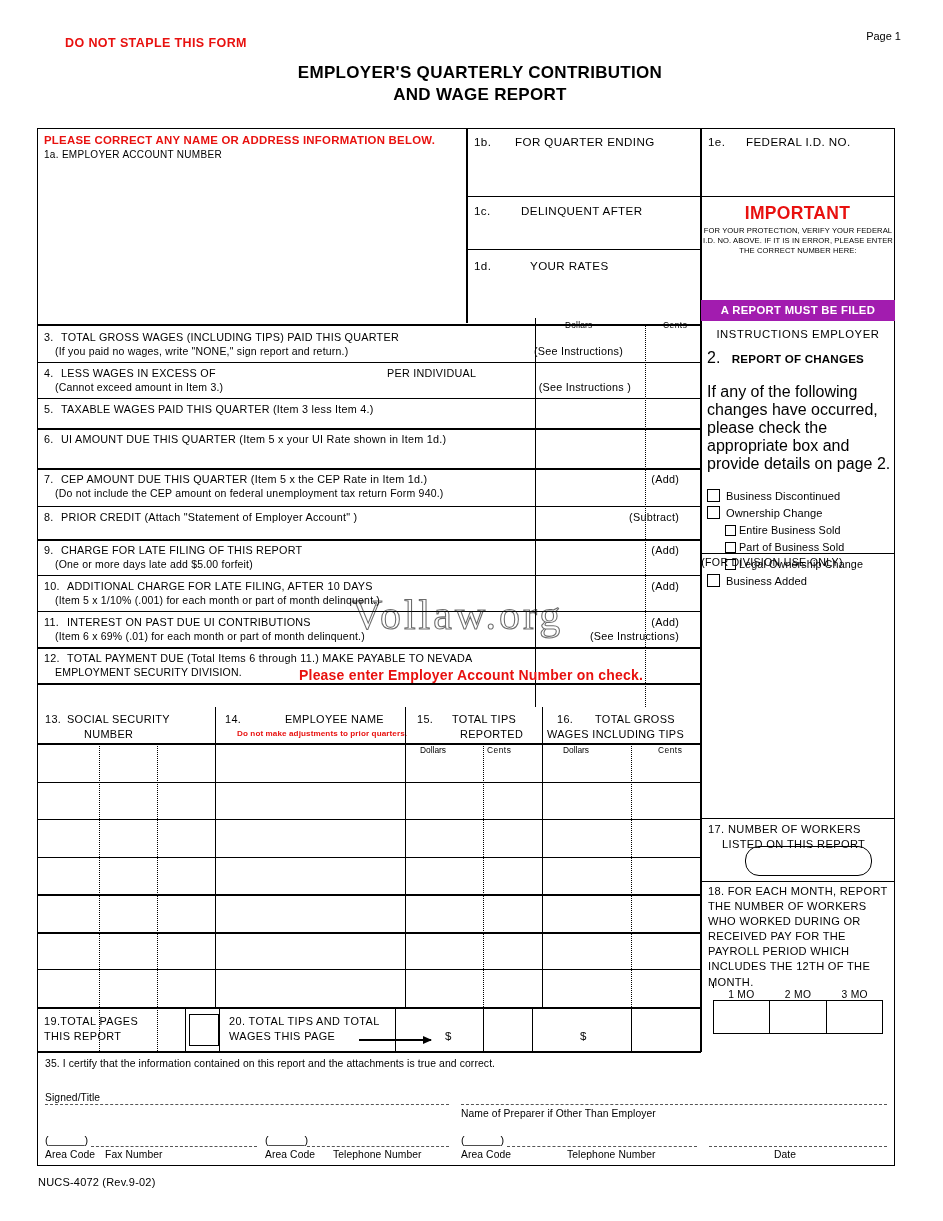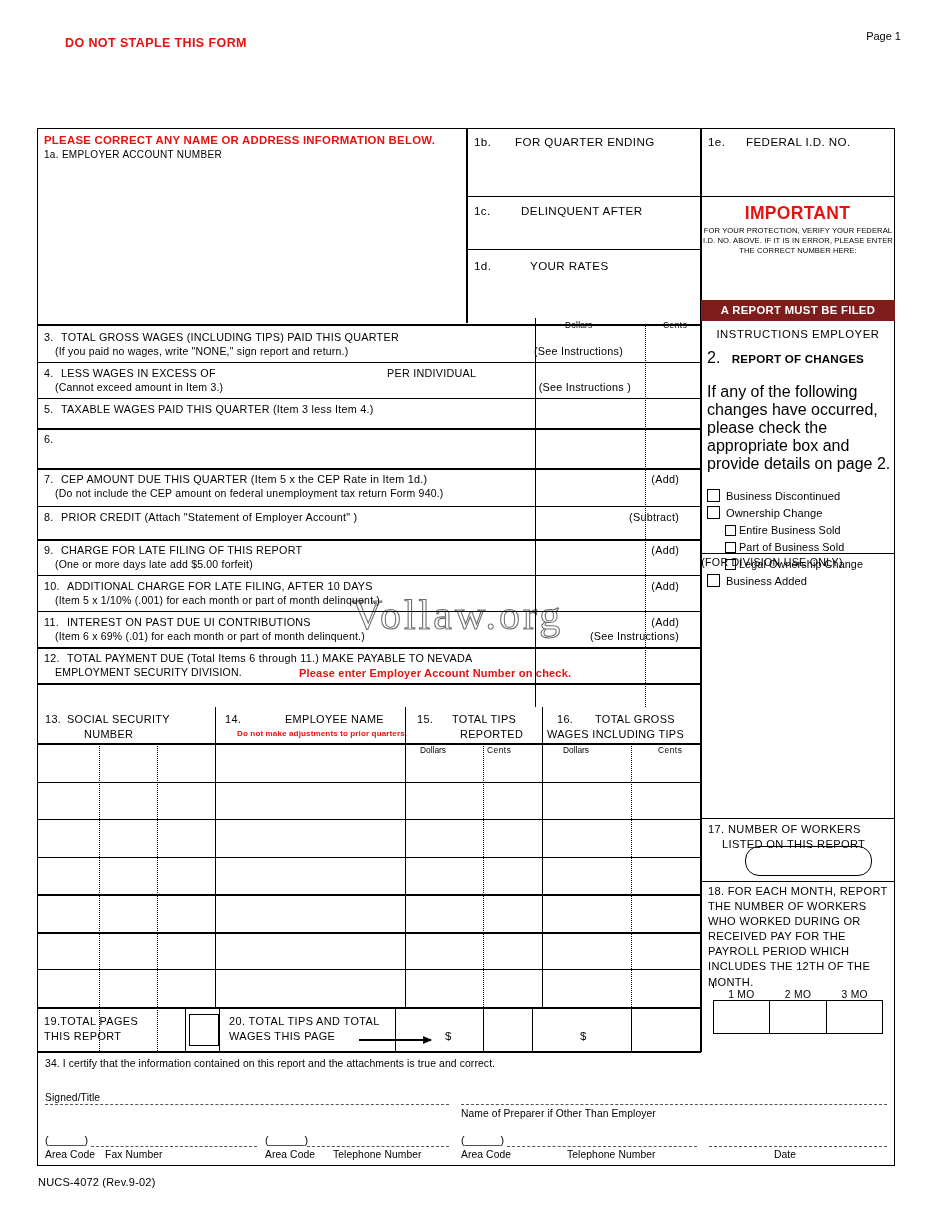--- a/index.html
+++ b/index.html
@@ -40,21 +40,21 @@
   #lbl-1c-n{left:474px;top:204px;}
   #lbl-1c{left:521px;top:204px;}
   #lbl-1d-n{left:474px;top:259px;}
   #lbl-1d{left:530px;top:259px;}
   #lbl-1e-n{left:708px;top:135px;}
   #lbl-1e{left:746px;top:135px;}
 
   #important{left:700px;top:203px;width:195px;text-align:center;font-size:17.5px;font-weight:bold;letter-spacing:.3px;}
   #important-sub{left:703px;top:226px;width:190px;text-align:center;font-size:7.6px;line-height:10px;letter-spacing:.1px;}
 
-  #must-be-filed{left:701px;top:300px;width:194px;height:21px;background:#7f1d1d;color:#fff;
+  #must-be-filed{left:701px;top:300px;width:194px;height:21px;background:#a21caf;color:#fff;
      font-size:11.3px;font-weight:bold;text-align:center;line-height:21px;letter-spacing:.3px;}
   #instr-enclosed{left:701px;top:323px;width:194px;height:22px;text-align:center;font-size:11.3px;line-height:22px;letter-spacing:.6px;}
 
   
   .lrow{position:absolute;left:37px;width:664px;box-sizing:border-box;}
   .lrow .t{position:absolute;left:7px;font-size:10.8px;letter-spacing:.25px;white-space:nowrap;}
   .lrow .t2{position:absolute;left:18px;font-size:10.5px;letter-spacing:.2px;white-space:nowrap;}
   .rule{position:absolute;left:37px;width:664px;background:#000;height:1.2px;}
   .rule.thick{height:2.2px;}
 
@@ -122,20 +122,24 @@
 </style>
 </head>
 <body>
 
 <div class="page">
 
   <div class="abs" id="page-num">Page 1</div>
   <div class="abs red" id="no-staple">DO NOT STAPLE THIS FORM</div>
 
 
+  <div class="abs" id="form-title">
+    <div>EMPLOYER'S QUARTERLY CONTRIBUTION</div>
+    <div>AND WAGE REPORT</div>
+  </div>
 
   <div class="abs" id="outer"></div>
 
   <div class="abs vline" id="v-1"></div>
   <div class="abs vline" id="v-2"></div>
   <div class="abs vline" id="h-1b"></div>
   <div class="abs vline" id="h-1c"></div>
   <div class="abs vline" id="h-1e"></div>
 
   <div class="abs red b" id="hdr-correct">PLEASE CORRECT ANY NAME OR ADDRESS INFORMATION BELOW.</div>
@@ -190,20 +194,21 @@
       </div>
       <div class="rule" style="top: 398px;"></div>
       <div class="lrow" style="top: 398px; height: 30px;">
         <span class="t" style="top: 5px;">5.</span>
         <span class="t" style="top: 5px; left: 24px;">TAXABLE WAGES PAID THIS QUARTER  (Item 3 less  Item  4.)</span>
         <div style="position: absolute; left: 500px; top: 2px; width: 160px; height: 26px;"></div>
       </div>
       <div class="rule thick" style="top: 428px;"></div>
       <div class="lrow" style="top: 428px; height: 40px;">
         <span class="t" style="top: 5px;">6.</span>
+        <span class="t" style="top: 5px; left: 24px;">UI AMOUNT DUE THIS QUARTER  (Item  5  x  your UI Rate shown in Item 1d.)</span>
         <div style="position: absolute; left: 500px; top: 2px; width: 160px; height: 36px;"></div>
       </div>
       <div class="rule thick" style="top: 468px;"></div>
       <div class="lrow" style="top: 468px; height: 38px;">
         <span class="t" style="top: 5px;">7.</span>
         <span class="t" style="top: 5px; left: 24px;">CEP AMOUNT DUE THIS QUARTER  (Item 5 x the  CEP Rate in Item 1d.)</span>
         <span class="t2" style="top: 19px;">(Do not include the CEP amount on federal unemployment tax return Form 940.)</span>
         <span class="t" style="top: 5px; left: auto; right: 22px;">(Add)</span>
         <div style="position: absolute; left: 500px; top: 2px; width: 160px; height: 34px;"></div>
       </div>
@@ -237,21 +242,21 @@
         <span class="t2" style="top: 19px;">(Item 6 x 69% (.01) for each month or part of month delinquent.)</span>
         <span class="t" style="top: 5px; left: auto; right: 22px;">(Add)</span>
         <span class="t" style="top: 19px; left: auto; right: 22px;">(See Instructions)</span>
         <div style="position: absolute; left: 500px; top: 2px; width: 160px; height: 32px;"></div>
       </div>
       <div class="rule thick" style="top: 647px;"></div>
       <div class="lrow" style="top: 647px; height: 44px;">
         <span class="t" style="top: 5px;">12.</span>
         <span class="t" style="top: 5px; left: 30px;">TOTAL PAYMENT DUE  (Total Items 6 through 11.)  MAKE PAYABLE TO  NEVADA</span>
         <span class="t2" style="top: 19px;">EMPLOYMENT SECURITY DIVISION.</span>
-        <span class="t2 red" style="top: 20px; left: 262px; font-size: 11px; font-weight: bold;">Please enter Employer Account Number on check.</span>
+        <span class="t2 red" style="top: 20px; left: 262px; font-size: 14px; font-weight: bold;">Please enter Employer Account Number on check.</span>
         <div style="position: absolute; left: 500px; top: 2px; width: 160px; height: 32px;"></div>
       </div>
       <div class="rule thick" style="top: 683px;"></div>
     </div>
 
   <div class="abs" id="roc-top">
     <div>
       <span class="num">2.</span>
       <span class="b" style="font-size:11.6px;margin-left:7px;letter-spacing:.2px;">REPORT OF CHANGES</span>
     </div>
@@ -415,21 +420,21 @@
       <div>WAGES THIS PAGE</div>
     </div>
     <div id="i20-arrow"></div>
     <div class="dollarsign" style="left:408px;top:22px;">$</div>
     <div class="dollarsign" style="left:543px;top:22px;">$</div>
     <div class="abs" style="left:398px;top:4px;width:110px;height:36px;"></div>
     <div class="abs" style="left:533px;top:4px;width:130px;height:36px;"></div>
   </div>
 
   <div id="cert">
-    <div id="cert-txt">34.  I certify that the information contained on this report and the attachments is true and correct.</div>
+    <div id="cert-txt">35.  I certify that the information contained on this report and the attachments is true and correct.</div>
 
     <div class="dashline" style="left:8px;top:52px;width:404px;"></div>
     <div class="smalllbl" style="left:8px;top:40px;">Signed/Title</div>
     <div class="abs" style="left:8px;top:28px;width:404px;height:24px;"></div>
 
     <div class="dashline" style="left:424px;top:52px;width:426px;"></div>
     <div class="smalllbl" style="left:424px;top:56px;">Name of Preparer if Other Than Employer</div>
     <div class="abs" style="left:424px;top:28px;width:426px;height:24px;"></div>
 
     <div class="paren" style="left:8px;top:82px;">(______)</div>

